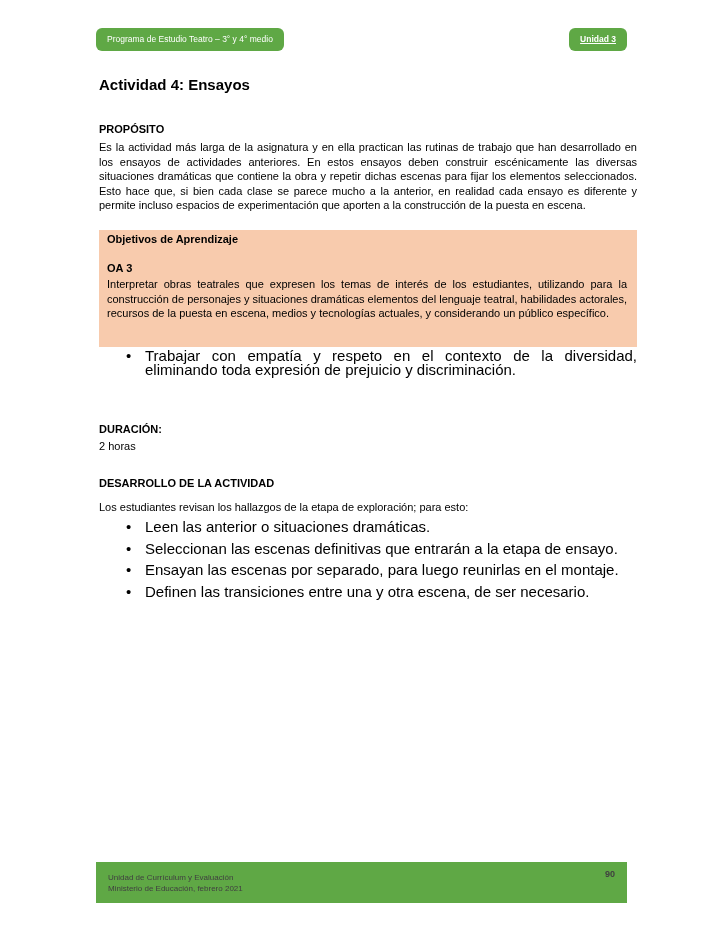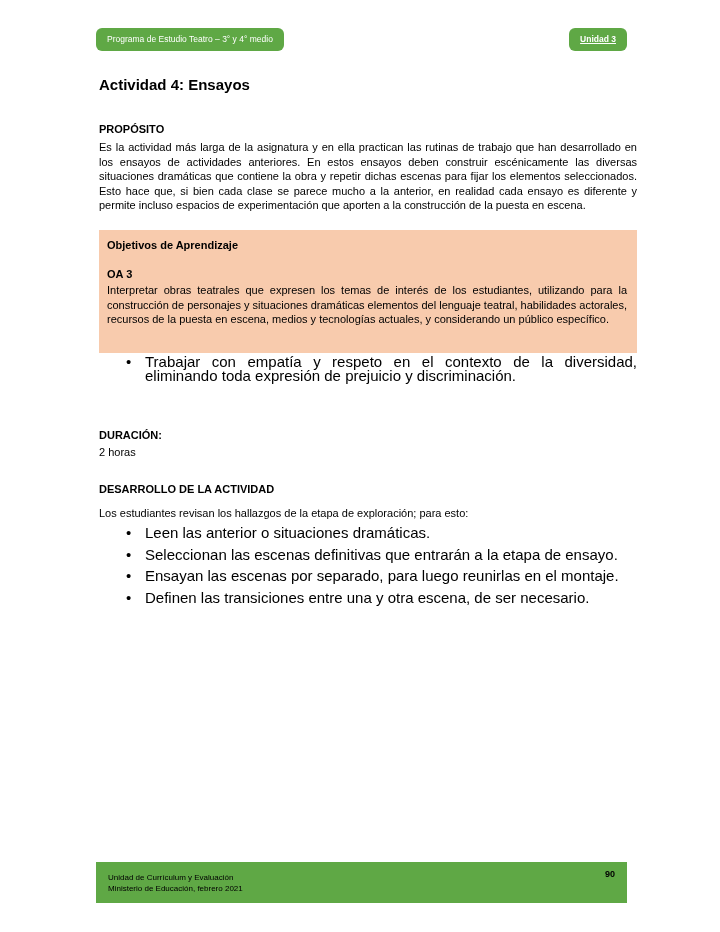--- a/index.html
+++ b/index.html
@@ -72,21 +72,21 @@
   .just { text-align: justify; }
 
   .h-proposito   { margin-top: 28px; }
   .p-proposito-1 { margin-top: 1px; }
   .p-proposito-2 { margin-top: 3px; }
 
   
   .oa-box {
     margin-top: 17px;
     background: var(--oa-box-bg, #f8cbad);
-    padding: 8px 10px 26px 8px;
+    padding: 2px 10px 26px 8px;
     box-sizing: border-box;
     width: 100%;
   }
   .oa-heading {
     font-size: 11px;
     line-height: 15px;
     font-weight: bold;
   }
   .oa-sub {
     font-size: 11px;
@@ -120,21 +120,21 @@
   .bullet-item.actitud { margin-top: 2px; }
 
   
   .footer {
     position: absolute;
     left: 96px;
     right: 93px;
     bottom: 29px;
     height: 41px;
     background: var(--brand-green, #5fa845);
-    color: #000000;
+    color: #404040;
     display: flex;
     justify-content: space-between;
     align-items: center;
     padding: 0 12px;
     box-sizing: border-box;
   }
   .footer-left {
     font-size: 8px;
     line-height: 11px;
   }

